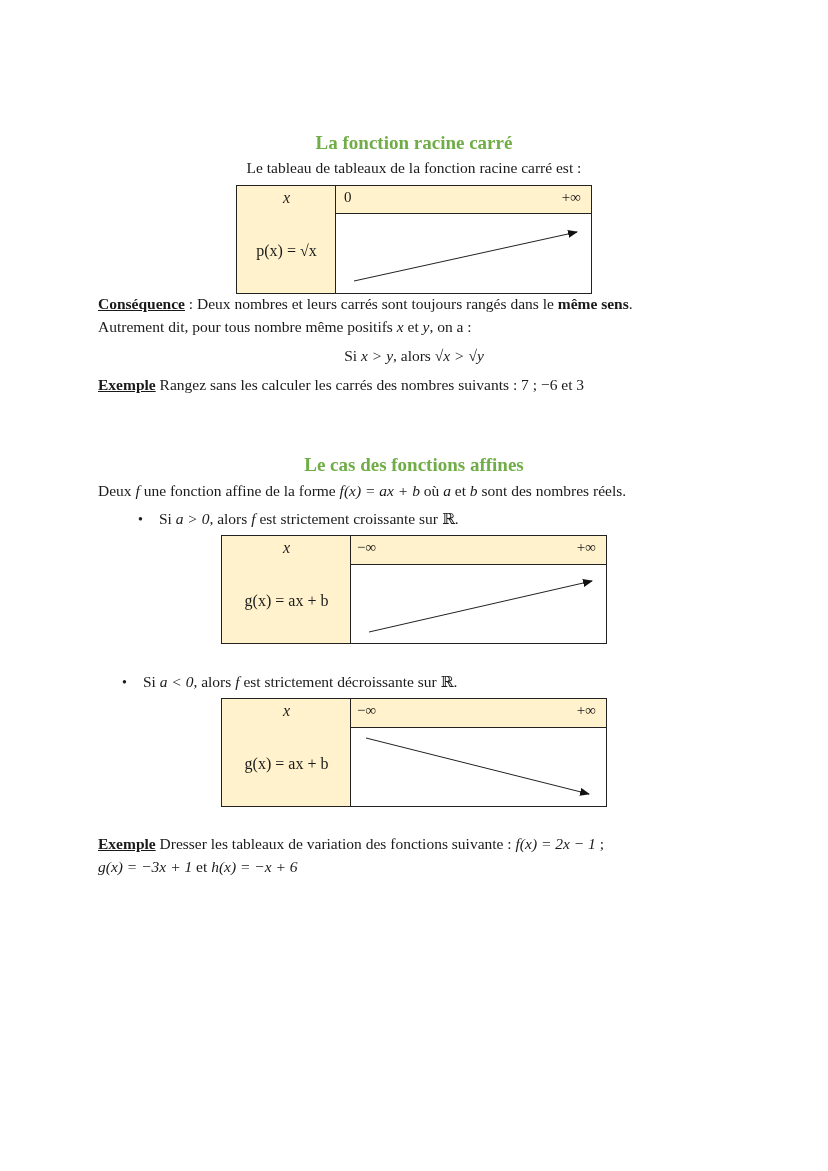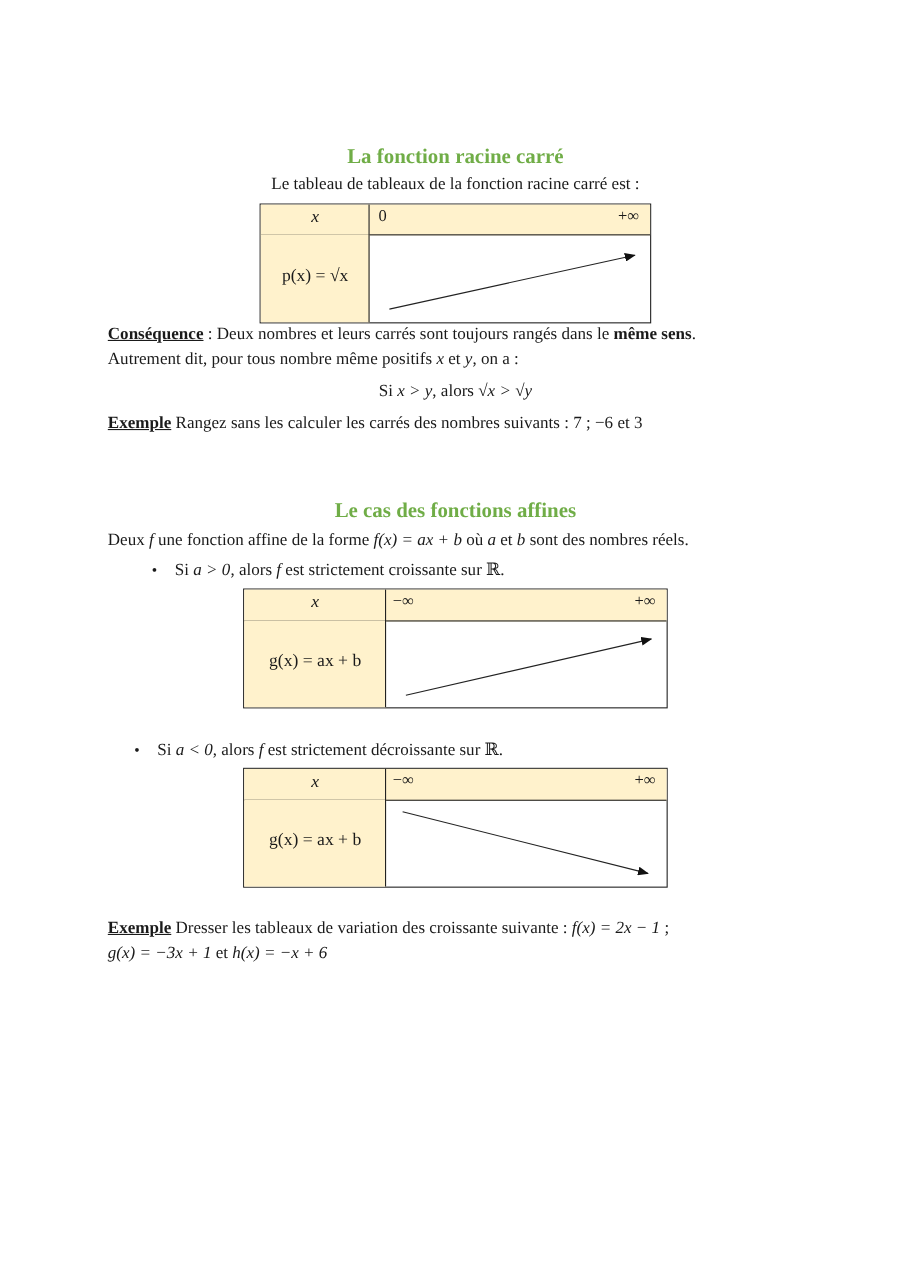--- a/index.html
+++ b/index.html
@@ -100,17 +100,17 @@
     <defs>
         <marker id="ah3" markerWidth="10" markerHeight="8" refX="9" refY="4" orient="auto">
           <path d="M0,0 L10,4 L0,8 z" fill="#111"></path>
         </marker>
       </defs>
     <line x1="144" y1="39" x2="367" y2="95" stroke="#222" stroke-width="1" marker-end="url(#ah3)"></line>
   </svg>
 </div>
 
 <div class="abs line" style="left:98px; top:834px;">
-  <span class="u">Exemple</span><span>  Dresser les tableaux de variation des croissante suivante : </span><span class="m">f(x) = 2x − 1</span><span> ;</span>
+  <span class="u">Exemple</span><span>  Dresser les tableaux de variation des fonctions suivante : </span><span class="m">f(x) = 2x − 1</span><span> ;</span>
 </div>
 <div class="abs line" style="left:98px; top:857px;">
   <span class="m">g(x) = −3x + 1</span><span> et </span><span class="m">h(x) = −x + 6</span>
 </div>
 
 </body></html>

